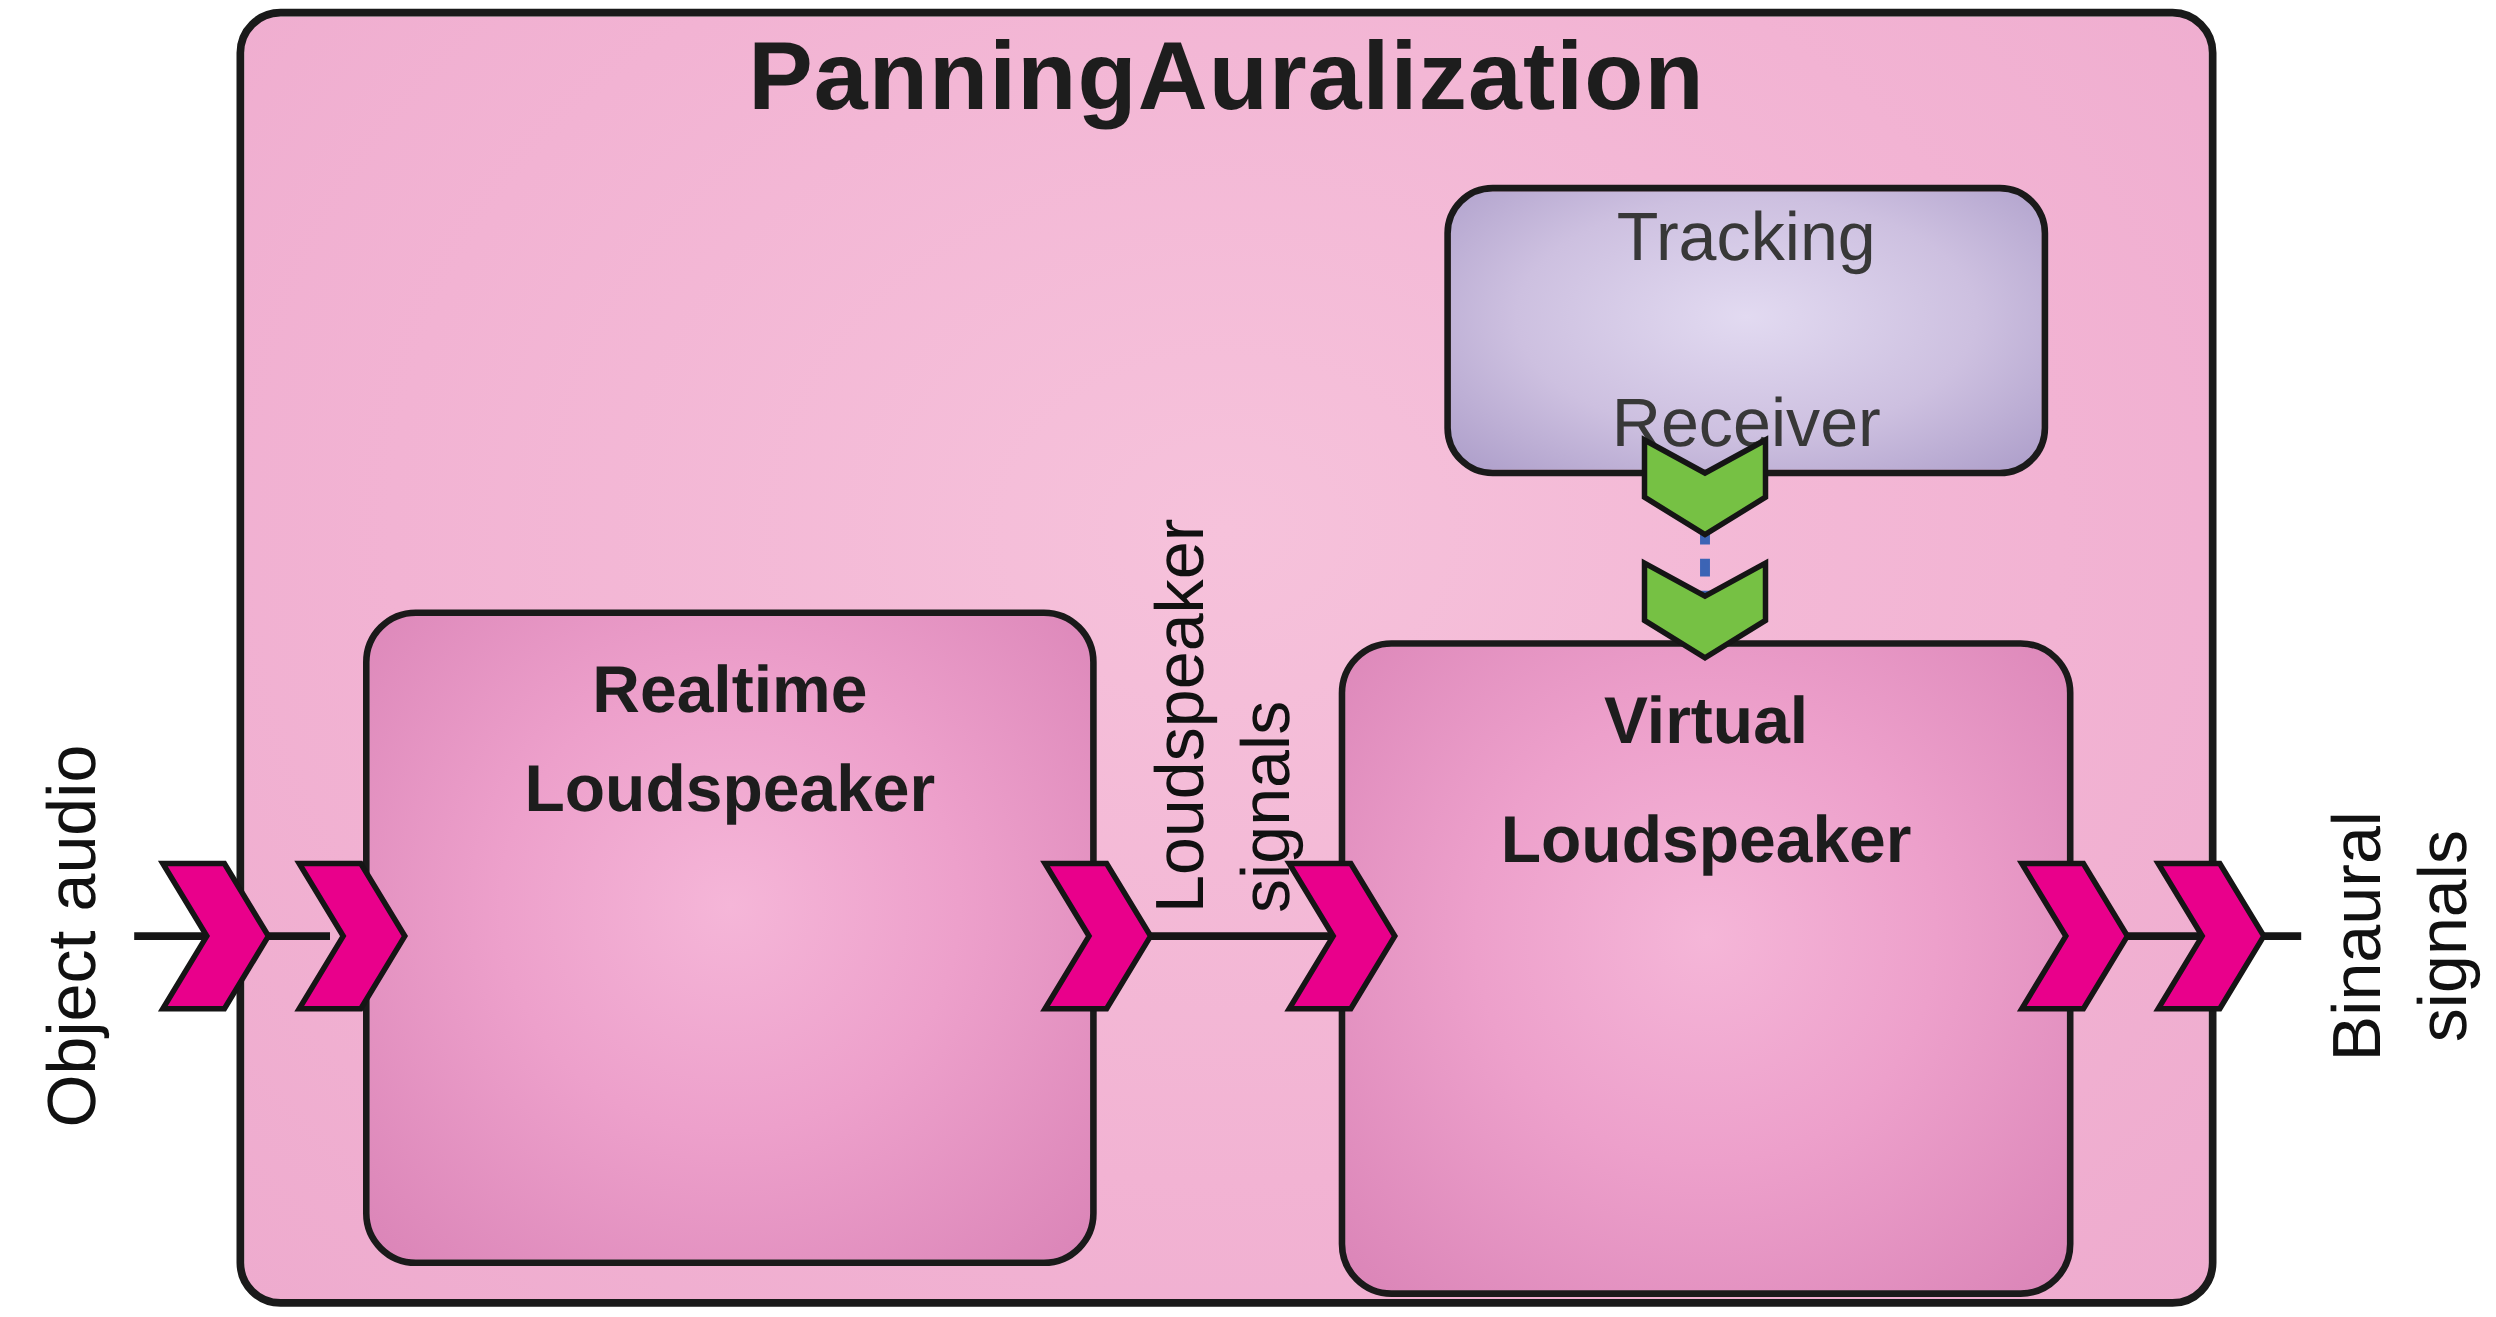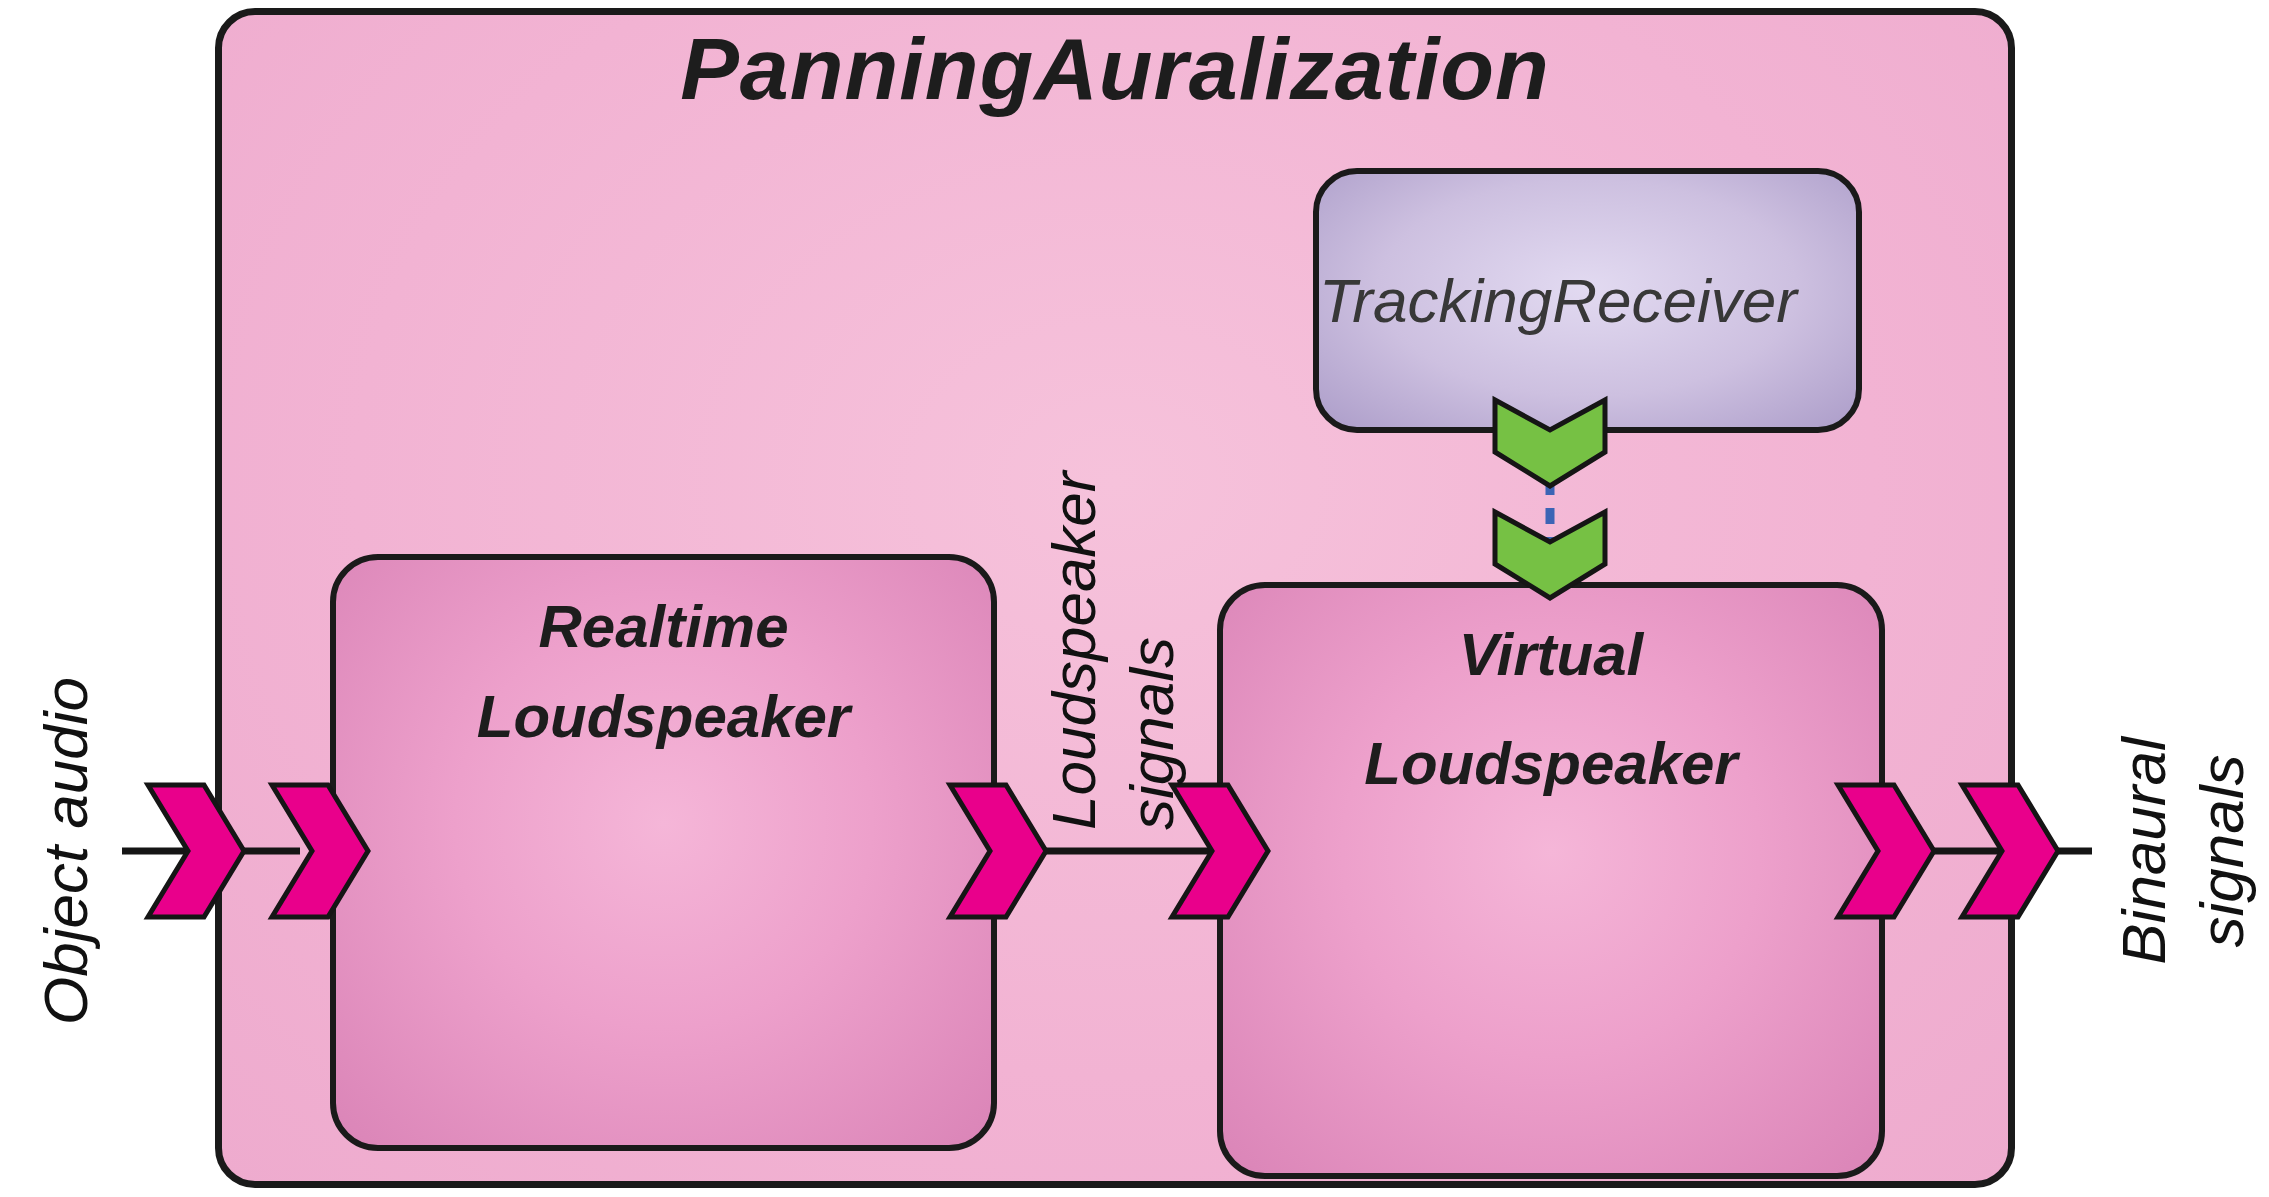--- a/index.html
+++ b/index.html
@@ -5,21 +5,20 @@
   * { margin: 0; padding: 0; box-sizing: border-box; }
   html, body { background: #ffffff; }
   body { font-family: "Liberation Sans", sans-serif; }
 
   .stage {
     position: relative;
     width: 2269px;
     height: 1197px;
     background: #ffffff;
     overflow: hidden;
-    font-style: italic;
   }
 
   .outer {
     position: absolute;
     left: 215px; top: 8px;
     width: 1800px; height: 1180px;
     background: radial-gradient(ellipse at 50% 40%, #f6c2db 0%, #f2b3d3 60%, #eeabce 100%);
     border: 7px solid #1a1a1a;
     border-radius: 40px;
   }
@@ -36,22 +35,22 @@
   }
 
   .tracking {
     position: absolute;
     left: 1313px; top: 168px;
     width: 549px; height: 265px;
     border: 6px solid #1a1a1a;
     border-radius: 44px;
     background: radial-gradient(ellipse at 50% 45%, #e2daf1 0%, #cdc0e0 55%, #ac9dc9 100%);
     display: flex;
-    flex-direction: row;
-    justify-content: flex-start;
+    flex-direction: column;
+    justify-content: space-between;
     align-items: center;
     font-size: 62px;
     line-height: 1.35;
     color: #383838;
     text-align: center;
   }
 
   .module {
     position: absolute;
     border: 6px solid #1a1a1a;

